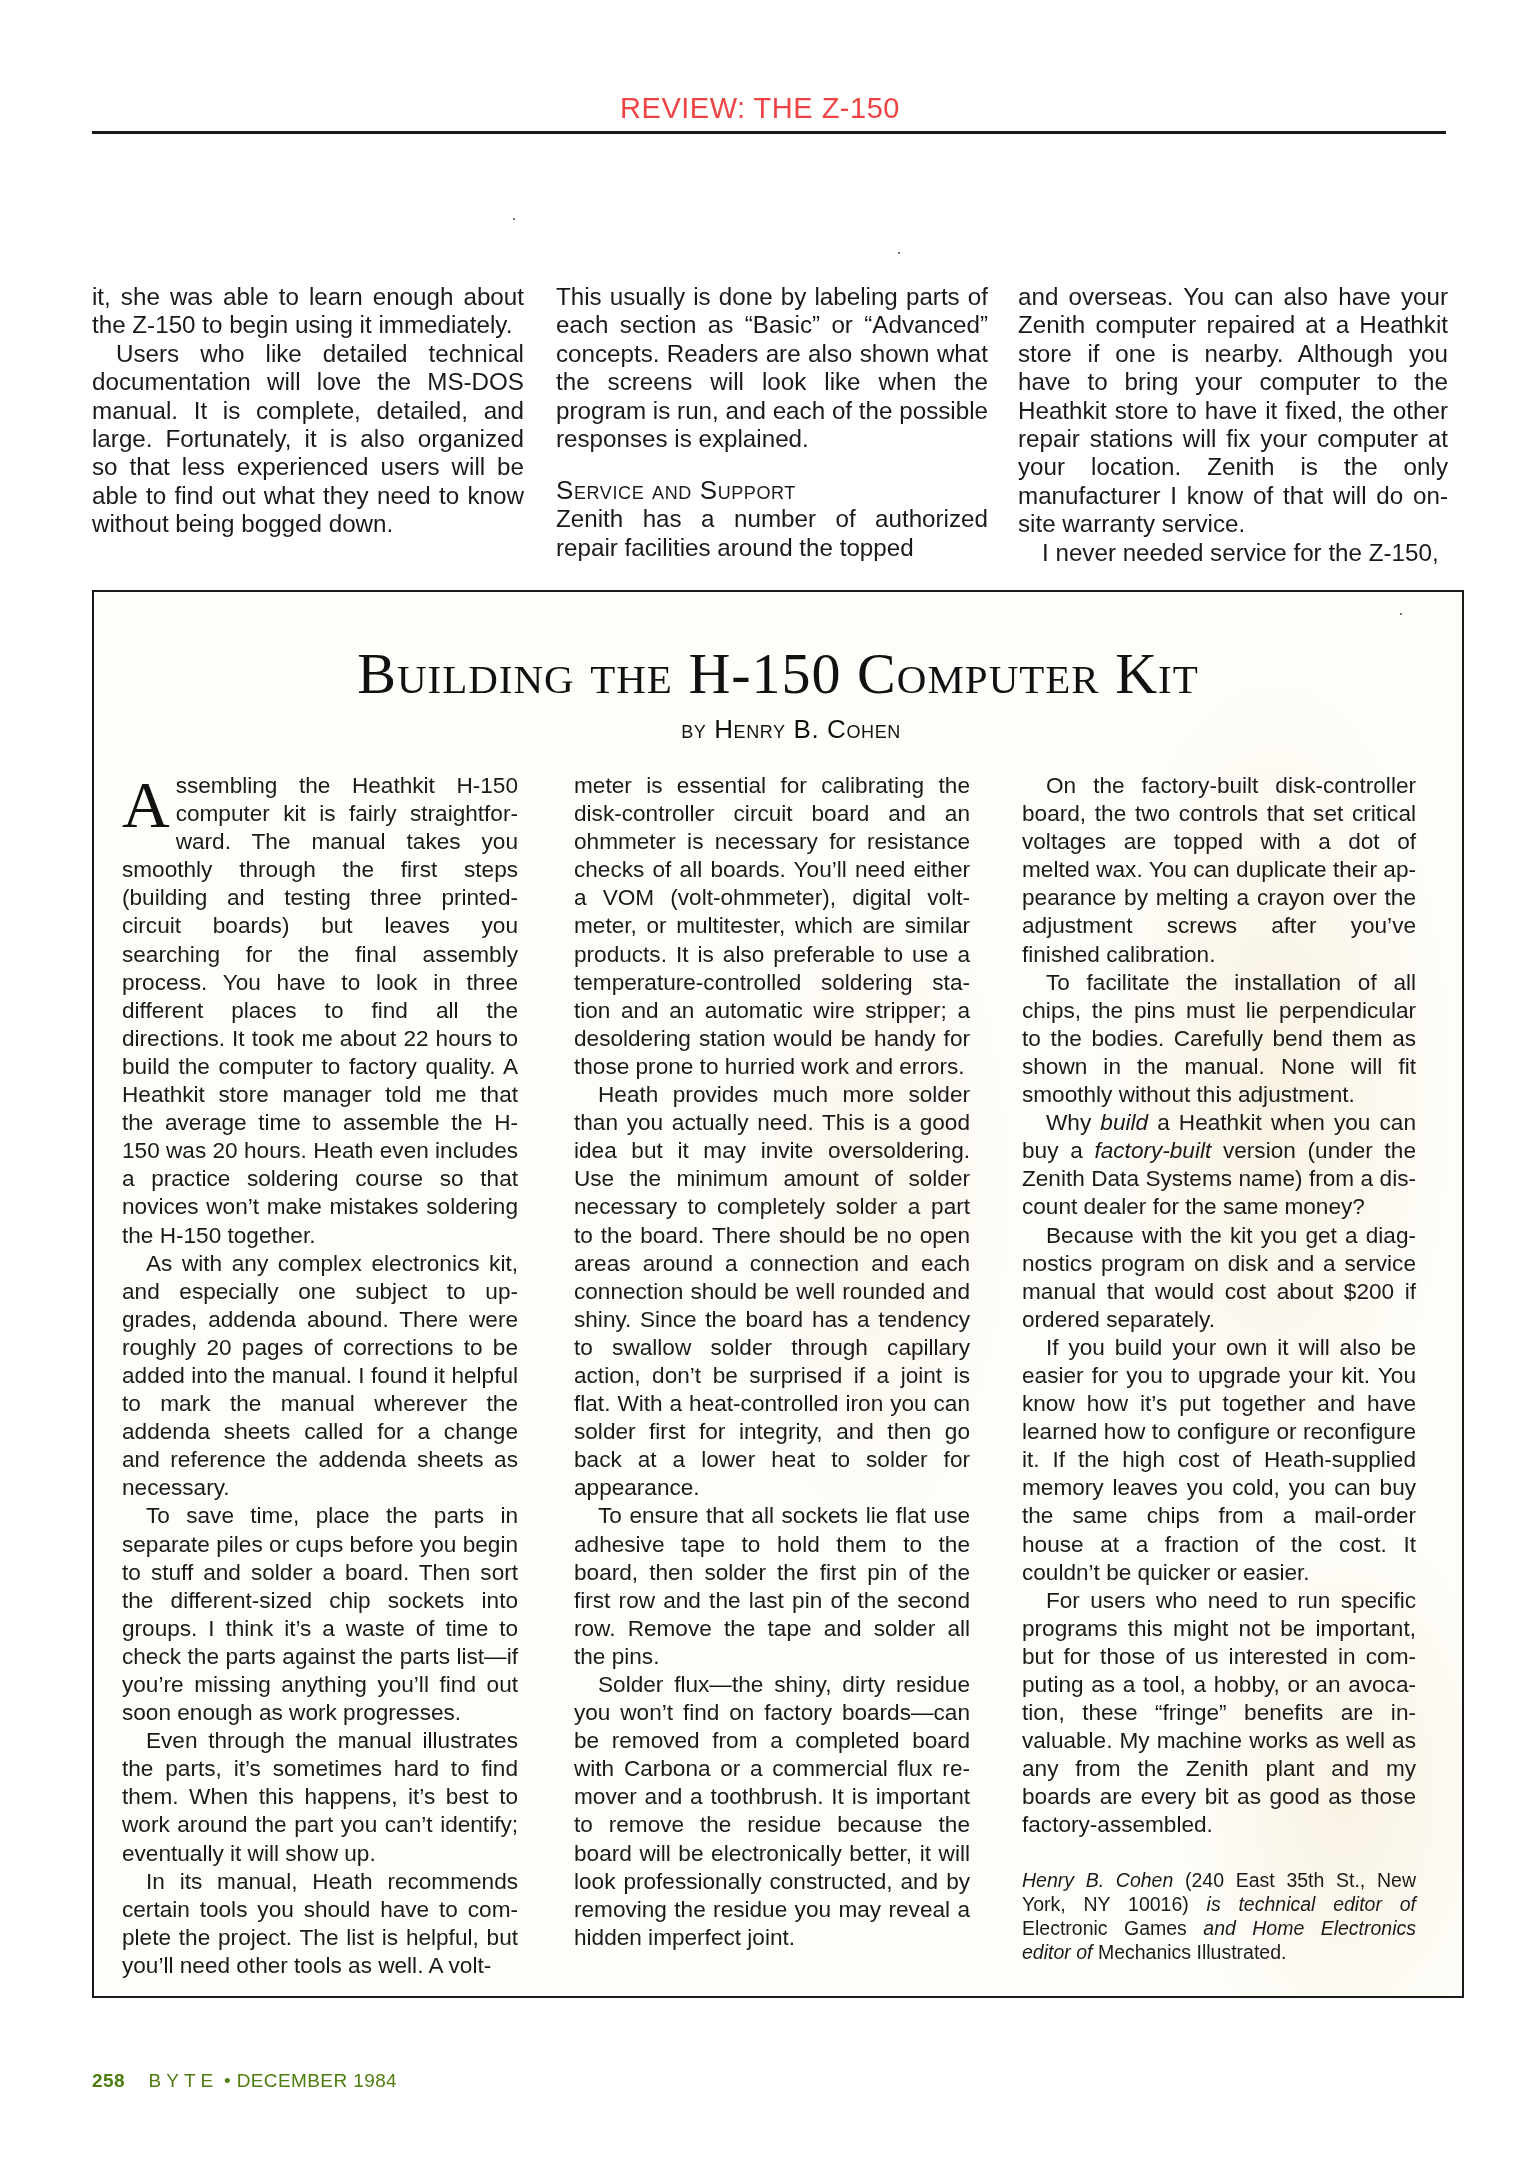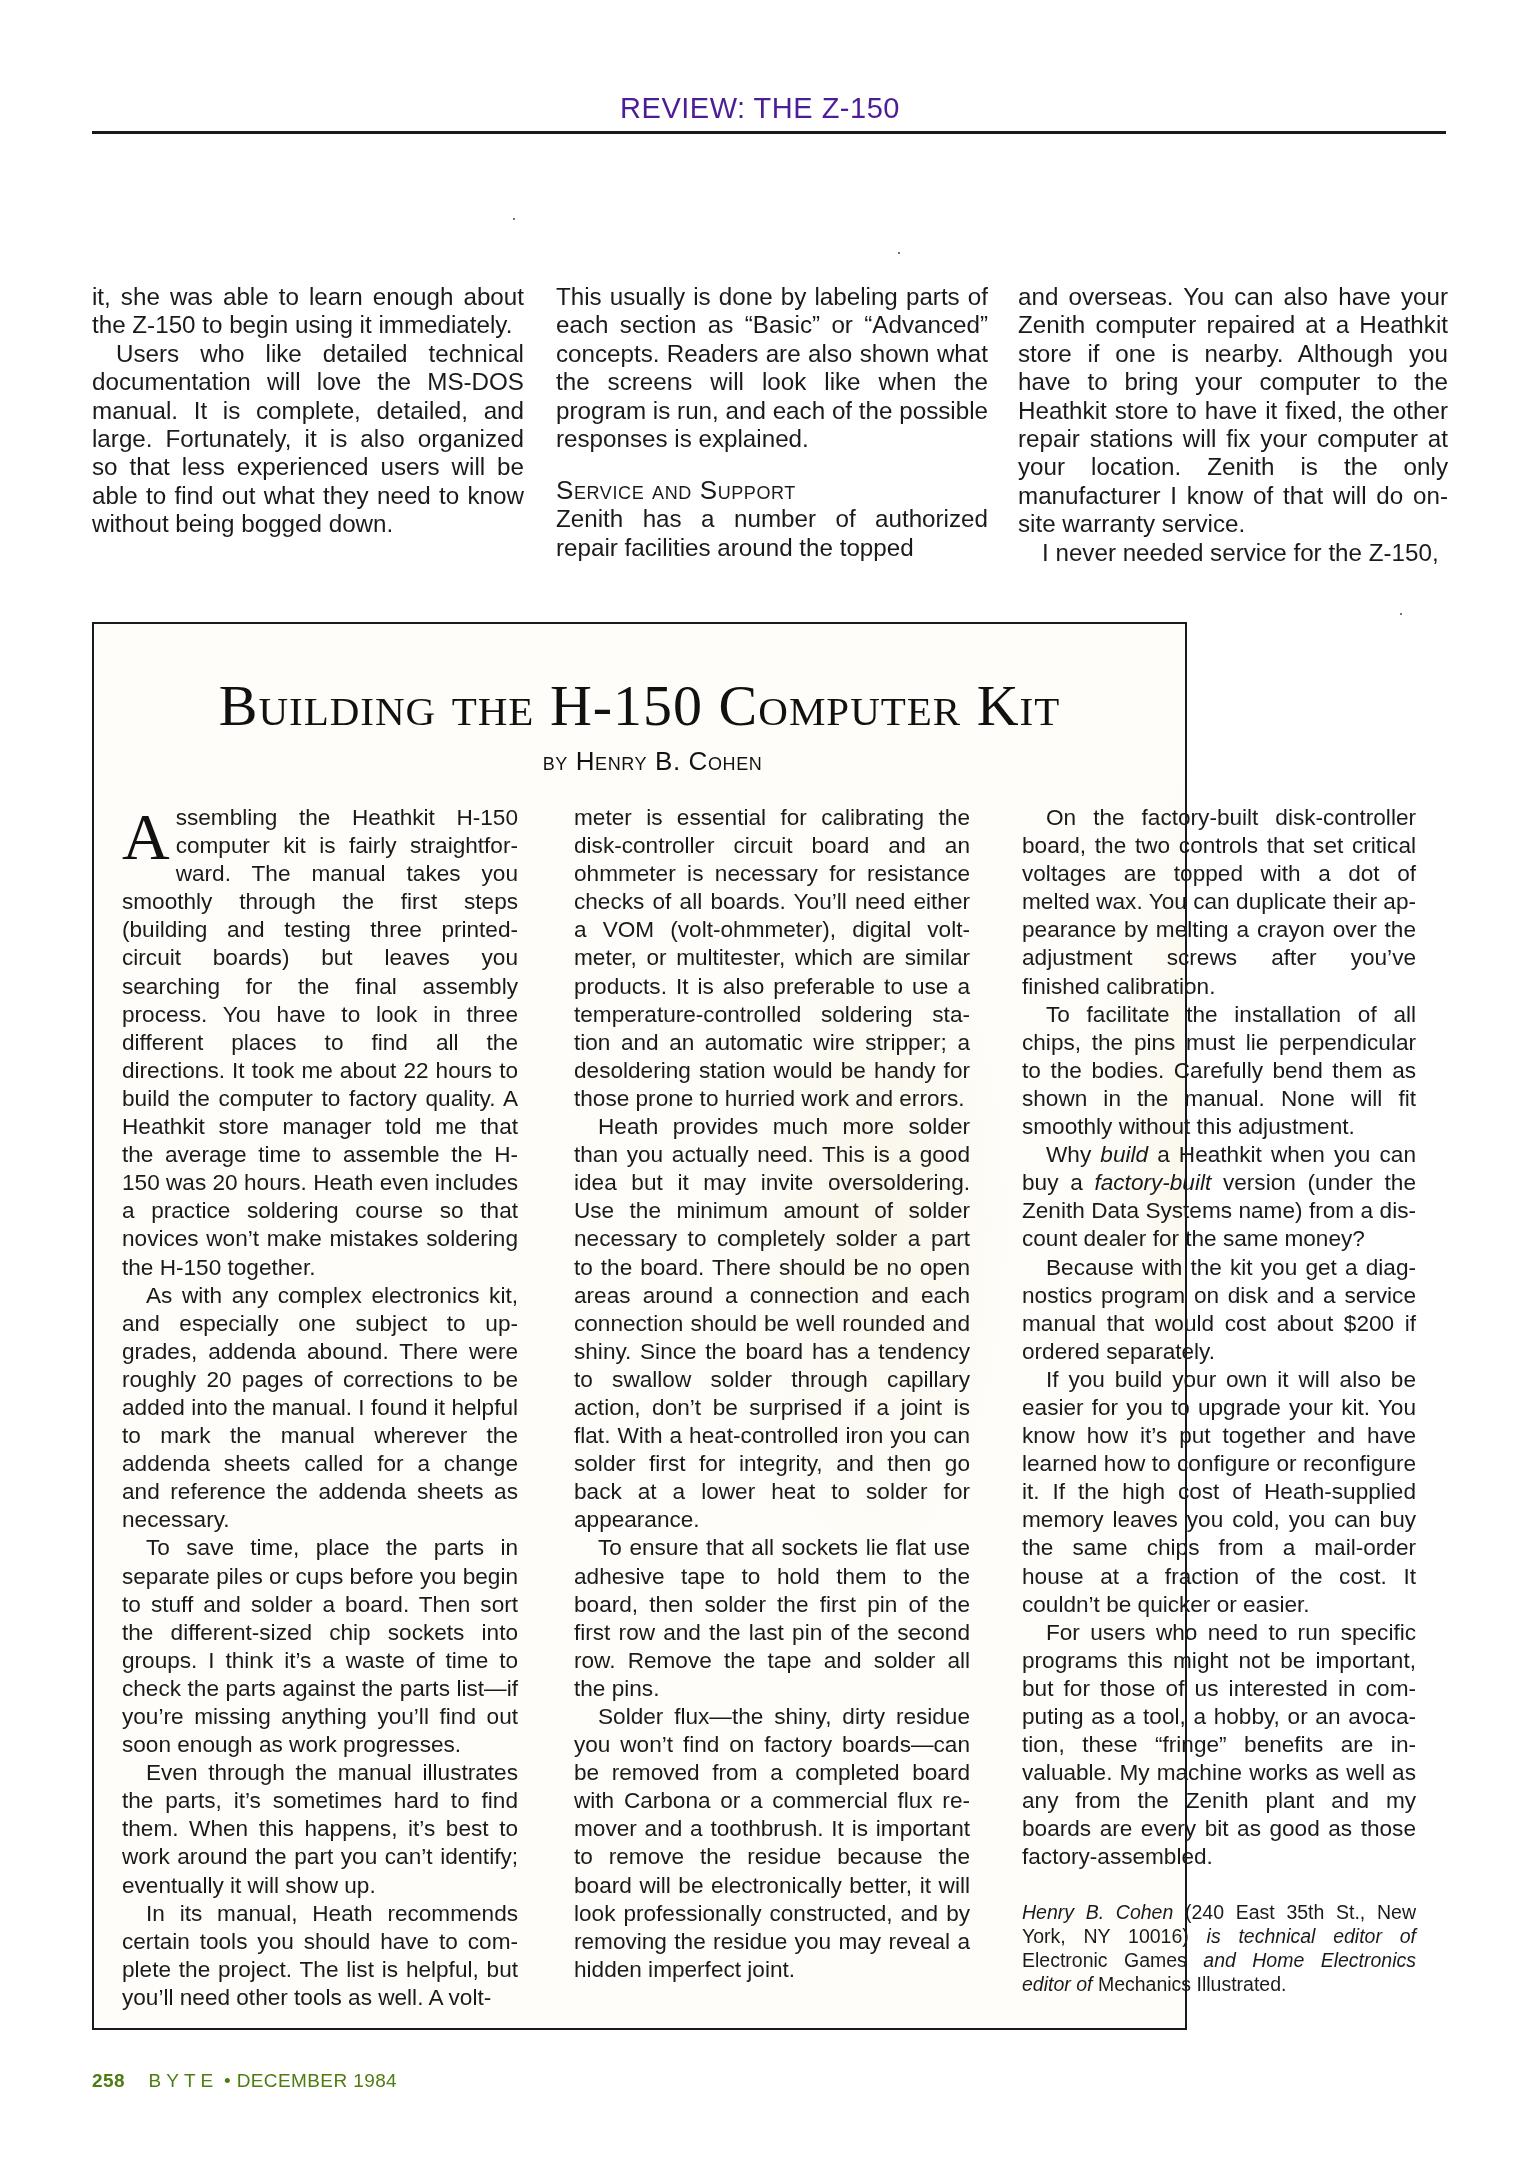--- a/index.html
+++ b/index.html
@@ -2,41 +2,41 @@
 <html><head>
 <meta charset="utf-8">
 <style>
   html, body { margin:0; padding:0; }
   body {
     width:1520px; height:2160px; background:#ffffff; position:relative; overflow:hidden;
     color:#1a1a1a; font-family:"Liberation Sans", "DejaVu Sans", sans-serif;
   }
   .running-head {
     position:absolute; top:92px; left:0; width:1520px; text-align:center;
-    font-family:"Liberation Sans", sans-serif; font-size:29px; letter-spacing:0.5px; color:#4c1d95;
+    font-family:"Liberation Sans", sans-serif; font-size:29px; letter-spacing:0.5px; color:#ef4444;
   }
   .head-rule {
     position:absolute; top:131px; left:92px; width:1354px; height:3px; background:#1a1a1a;
   }
   .col {
     position:absolute; font-size:24.2px; line-height:28.4px; text-align:justify;
     hyphens:manual;
   }
   .col p { margin:0; text-indent:0; }
   .col p.ind { text-indent:24px; }
   .top-col { top:283px; width:432px; }
   .top-c1 { left:92px; }
   .top-c2 { left:556px; }
   .top-c3 { left:1018px; width:430px; }
   .subhead {
     margin:22px 0 0 0; font-size:26px; letter-spacing:0.6px; font-variant:small-caps; font-weight:normal;
     text-align:left; line-height:30px;
   }
   .sidebar {
-    position:absolute; left:92px; top:622px; width:1095px; height:1408px;
+    position:absolute; left:92px; top:590px; width:1372px; height:1408px;
     border:2px solid #1a1a1a; box-sizing:border-box;
     background:
       radial-gradient(ellipse 260px 600px at 1180px 500px, rgba(238,220,180,0.35), rgba(255,255,255,0) 70%),
       radial-gradient(ellipse 200px 500px at 780px 600px, rgba(240,226,195,0.3), rgba(255,255,255,0) 70%),
       radial-gradient(ellipse 240px 400px at 1250px 1200px, rgba(236,218,176,0.3), rgba(255,255,255,0) 70%),
       #fefdf9;
   }
   .sb-title {
     position:absolute; top:50px; left:0; width:100%; text-align:center;
     font-family:"Liberation Serif", "DejaVu Serif", serif; font-size:58px; line-height:64px;

